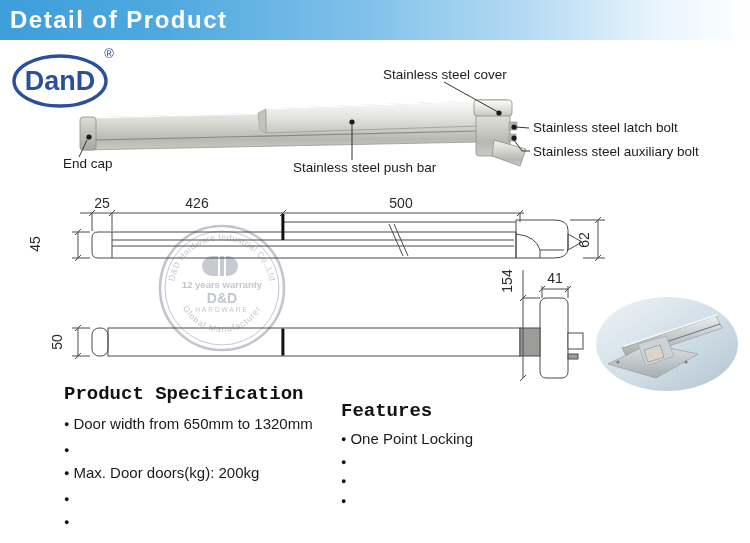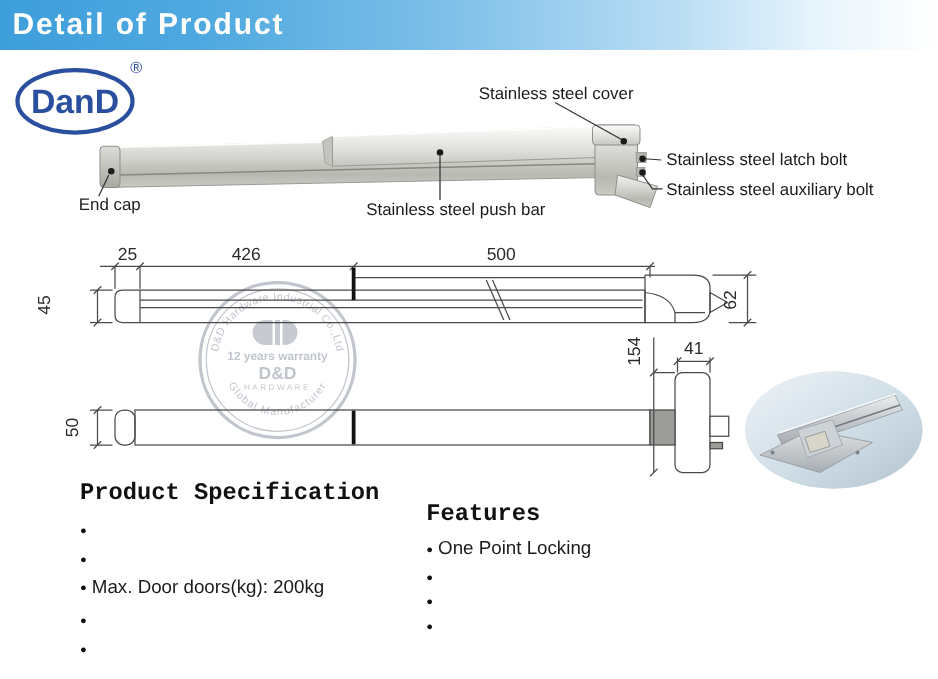--- a/index.html
+++ b/index.html
@@ -247,20 +247,21 @@
       <polygon points="50,56 66,51 70,63 54,68" fill="#d9d6c9" stroke="#8e9297" stroke-width="0.7"></polygon>
       <circle cx="24" cy="68" r="1.6" fill="#7c8287"></circle>
       <circle cx="92" cy="68" r="1.6" fill="#7c8287"></circle>
     </g>
   </svg>
 
   <div class="section spec">
     <div class="sheading">Product Specification</div>
     <div class="sitem">
         <span class="bullet">●</span>
+        <span>Door width from 650mm to 1320mm</span>
       </div>
     <div class="sitem">
         <span class="bullet">●</span>
       </div>
     <div class="sitem">
         <span class="bullet">●</span>
         <span>Max. Door doors(kg): 200kg</span>
       </div>
     <div class="sitem">
         <span class="bullet">●</span>

